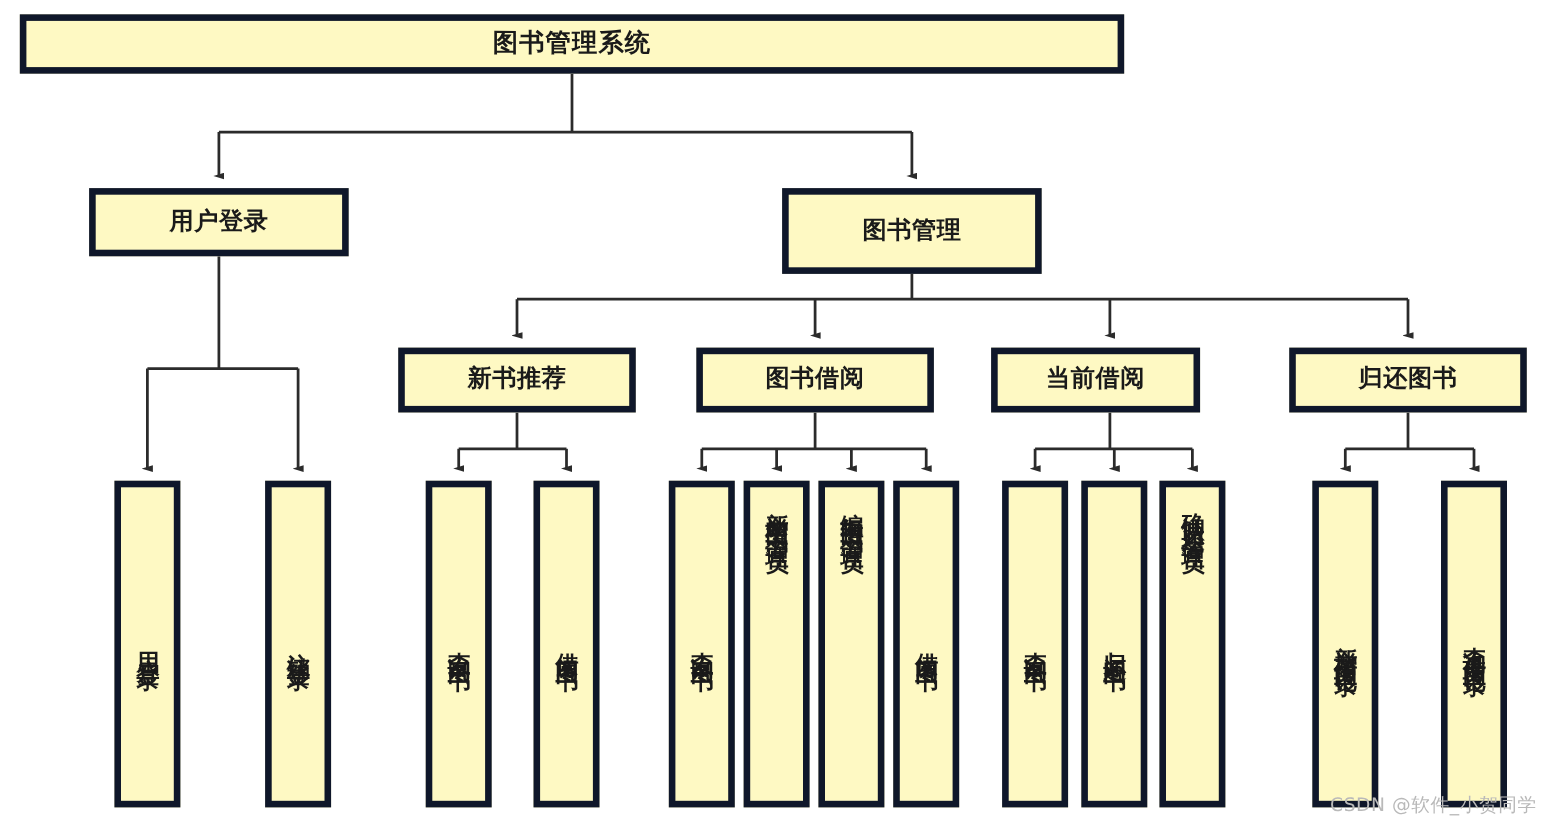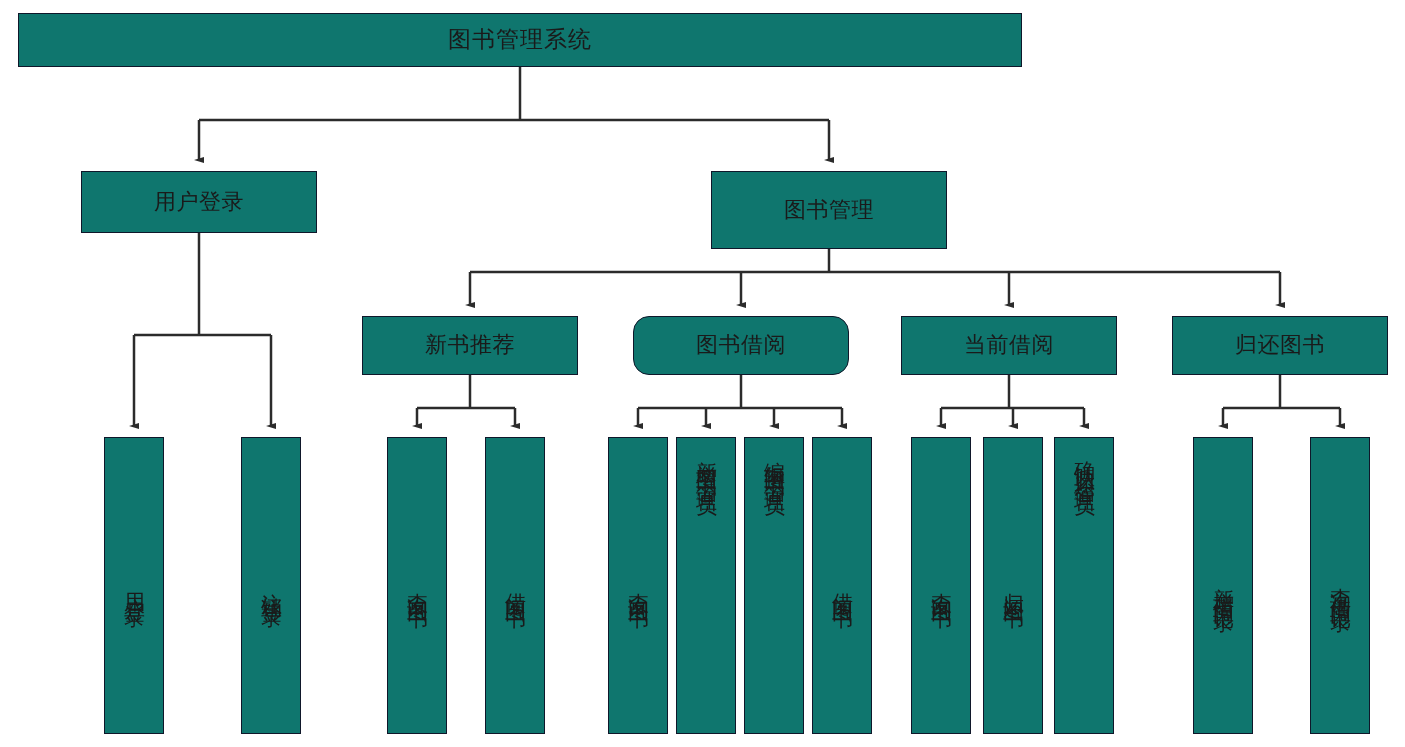--- a/index.html
+++ b/index.html
@@ -24,26 +24,27 @@
     position: absolute;
     left: 0;
     top: 0;
     width: 1405px;
     height: 747px;
     pointer-events: none;
   }
   .node {
     position: absolute;
     box-sizing: border-box;
-    background: #0f766e;
-    border: 1px solid #0f172a;
+    background: #fef9c3;
+    border: 6px solid #0f172a;
     display: flex;
     align-items: center;
     justify-content: center;
     overflow: hidden;
+    font-weight: bold;
   }
   .node-label {
     color: #1a1a1a;
     font-family: "DejaVu Sans", "Liberation Sans", sans-serif;
     line-height: 1.12;
     white-space: nowrap;
     text-align: center;
   }
   .node.horizontal .node-label {
     font-size: 22px;
@@ -134,24 +135,24 @@
       </div>
       <div class="node horizontal" style="left: 81px; top: 171px; width: 236px; height: 62px;">
         <span class="node-label">用户登录</span>
       </div>
       <div class="node horizontal" style="left: 711px; top: 171px; width: 236px; height: 78px;">
         <span class="node-label">图书管理</span>
       </div>
       <div class="node horizontal" style="left: 362px; top: 316px; width: 216px; height: 59px; justify-content: center;">
         <span class="node-label">新书推荐</span>
       </div>
-      <div class="node horizontal" style="left: 633px; top: 316px; width: 216px; height: 59px; border-radius: 16px;">
+      <div class="node horizontal" style="left: 633px; top: 316px; width: 216px; height: 59px;">
         <span class="node-label">图书借阅</span>
       </div>
-      <div class="node horizontal" style="left: 901px; top: 316px; width: 216px; height: 59px;">
+      <div class="node horizontal" style="left: 901px; top: 316px; width: 190px; height: 59px;">
         <span class="node-label">当前借阅</span>
       </div>
       <div class="node horizontal" style="left: 1172px; top: 316px; width: 216px; height: 59px;">
         <span class="node-label">归还图书</span>
       </div>
       <div class="node vertical centered" style="left: 104px; top: 437px; width: 60px; height: 297px;">
         <span class="node-label">用户登录</span>
       </div>
       <div class="node vertical centered" style="left: 241px; top: 437px; width: 60px; height: 297px;">
         <span class="node-label">注销登录</span>
@@ -184,13 +185,14 @@
         <span class="node-label">确认归还（管理员）</span>
       </div>
       <div class="node vertical centered" style="left: 1193px; top: 437px; width: 60px; height: 297px;">
         <span class="node-label">新增借阅记录</span>
       </div>
       <div class="node vertical centered" style="left: 1310px; top: 437px; width: 60px; height: 297px;">
         <span class="node-label">查询借阅记录</span>
       </div>
     </div>
 
+  <div class="watermark">CSDN @软件_小贺同学</div>
 </div>
 
 </body></html>

